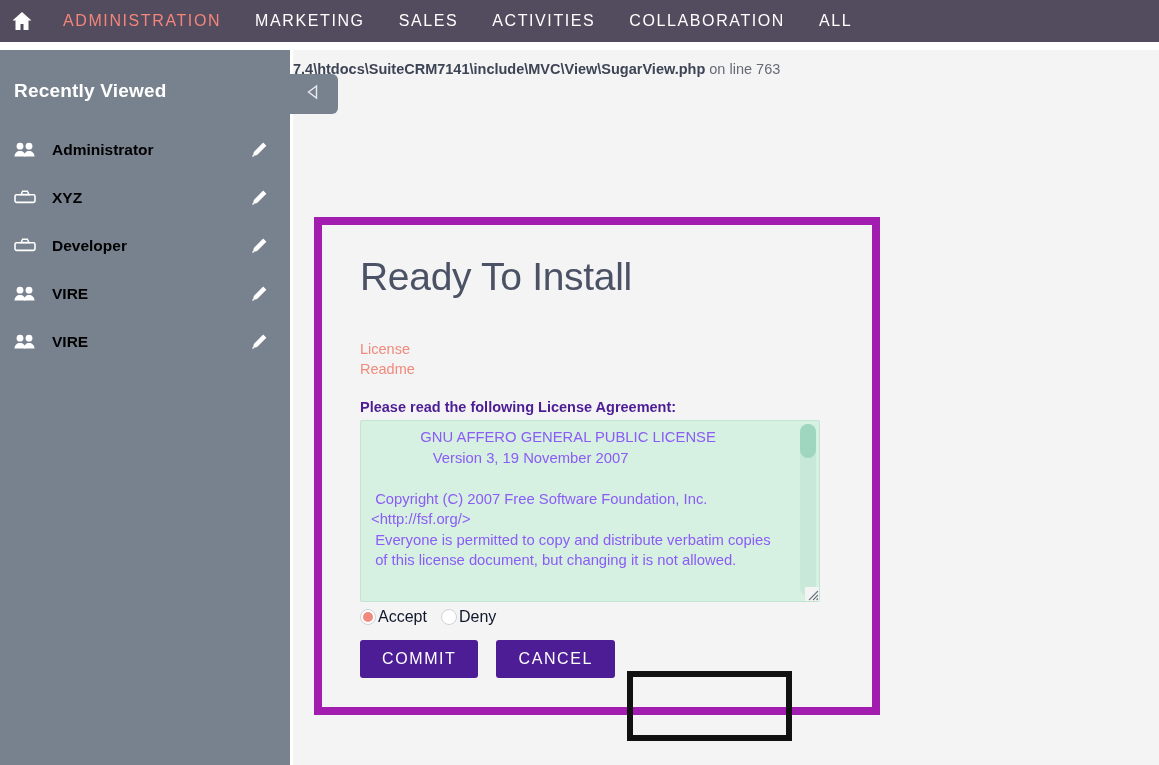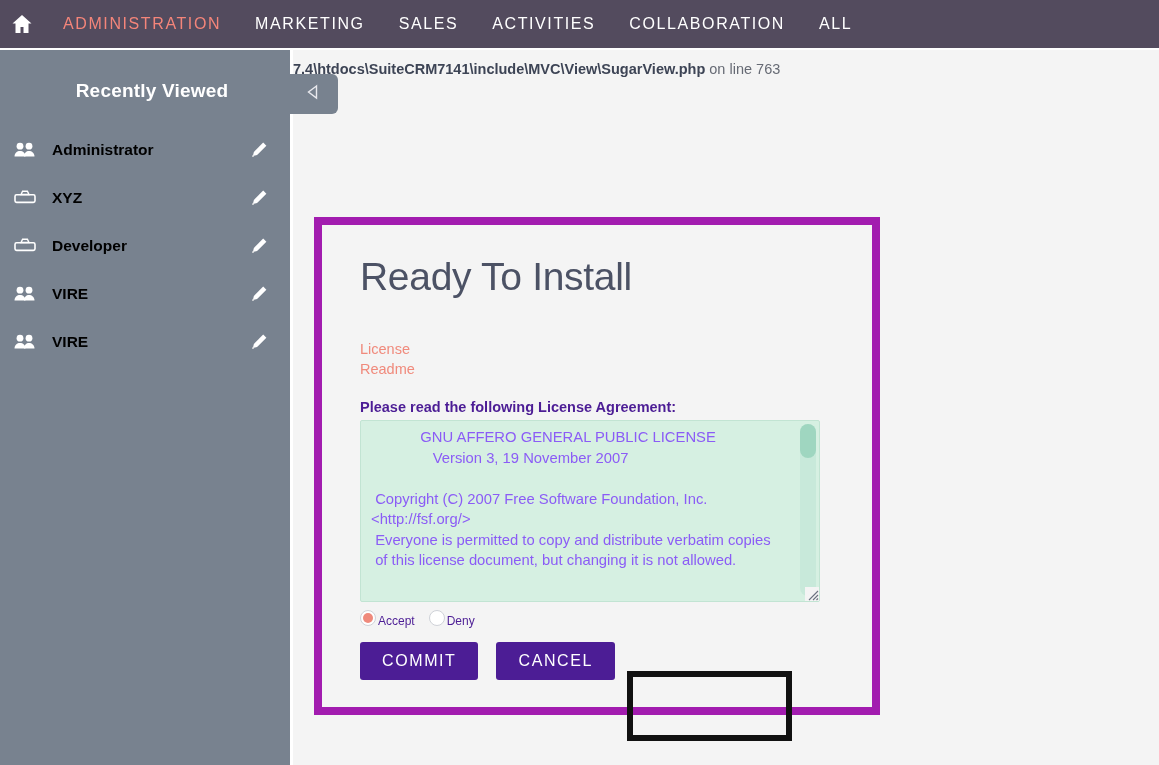--- a/index.html
+++ b/index.html
@@ -16,21 +16,21 @@
     position: relative;
     width: 1159px;
     height: 765px;
     background: #ffffff;
   }
 
   
   .topnav {
     position: absolute;
     left: 0; top: 0;
-    width: 1159px; height: 48px;
+    width: 1159px; height: 42px;
     background: #534b5e;
     display: flex;
     align-items: center;
     overflow: hidden;
   }
   .nav-home {
     width: 40px;
     display: flex;
     align-items: center;
     justify-content: center;
@@ -60,21 +60,20 @@
     background: #78828f;
     padding-top: 30px;
   }
   .sidebar-title {
     color: #ffffff;
     font-size: 19px;
     font-weight: bold;
     padding-left: 14px;
     margin-bottom: 24px;
     letter-spacing: 0.2px;
-    text-align: center;
   }
   .rv-item {
     display: flex;
     align-items: center;
     height: 48px;
     padding-left: 14px;
     padding-right: 20px;
     cursor: pointer;
   }
   .rv-icon {
@@ -243,23 +242,22 @@
     justify-content: center;
     margin-right: 2px;
   }
   .radio-dot.checked::after {
     content: "";
     width: 10px; height: 10px;
     border-radius: 50%;
     background: #ef8a7c;
   }
   .radio-text {
-    font-size: 12px;
-    color: #4c1d95;
-    margin-top: 6px;
+    font-size: 16px;
+    color: #0f172a;
   }
 
   .btn-row {
     position: relative;
     margin: 14px 0 0 8px;
     display: flex;
     align-items: center;
   }
   .btn {
     background: #4c1d95;

